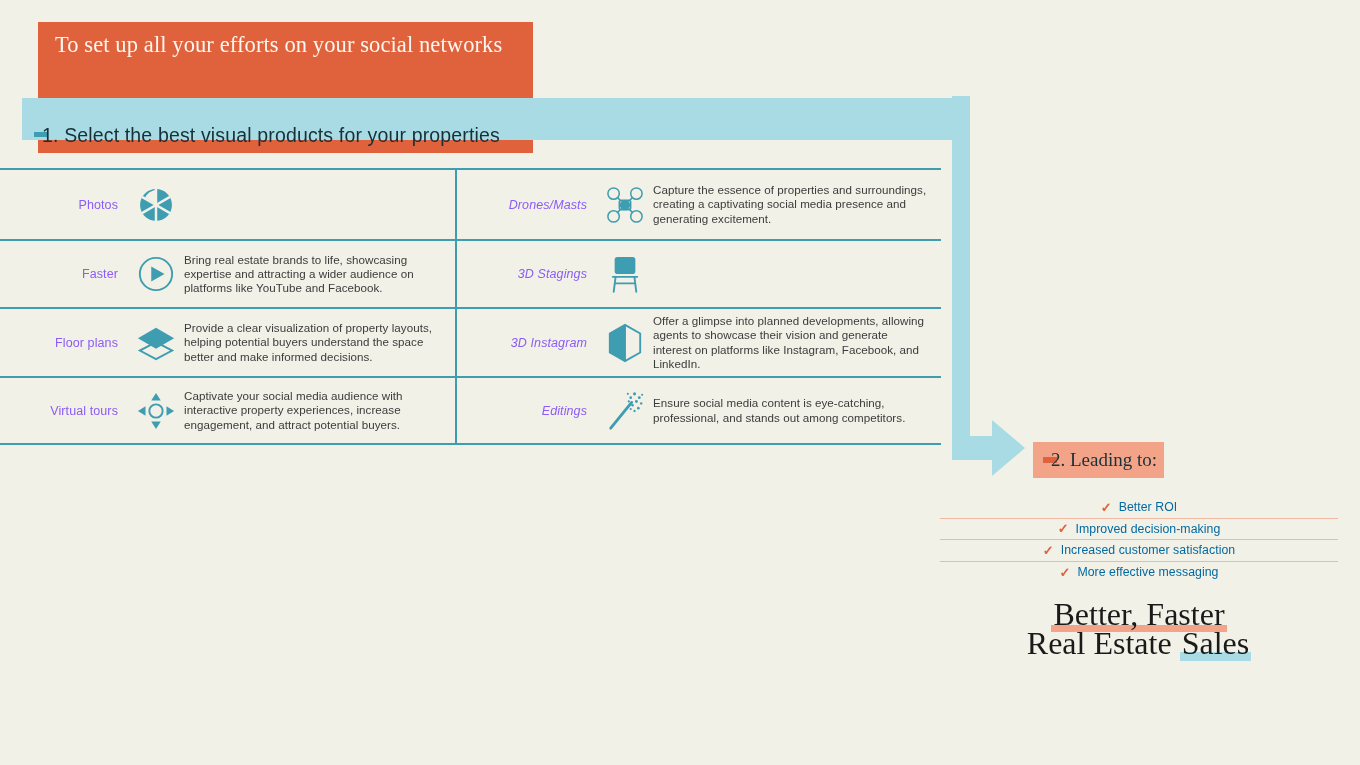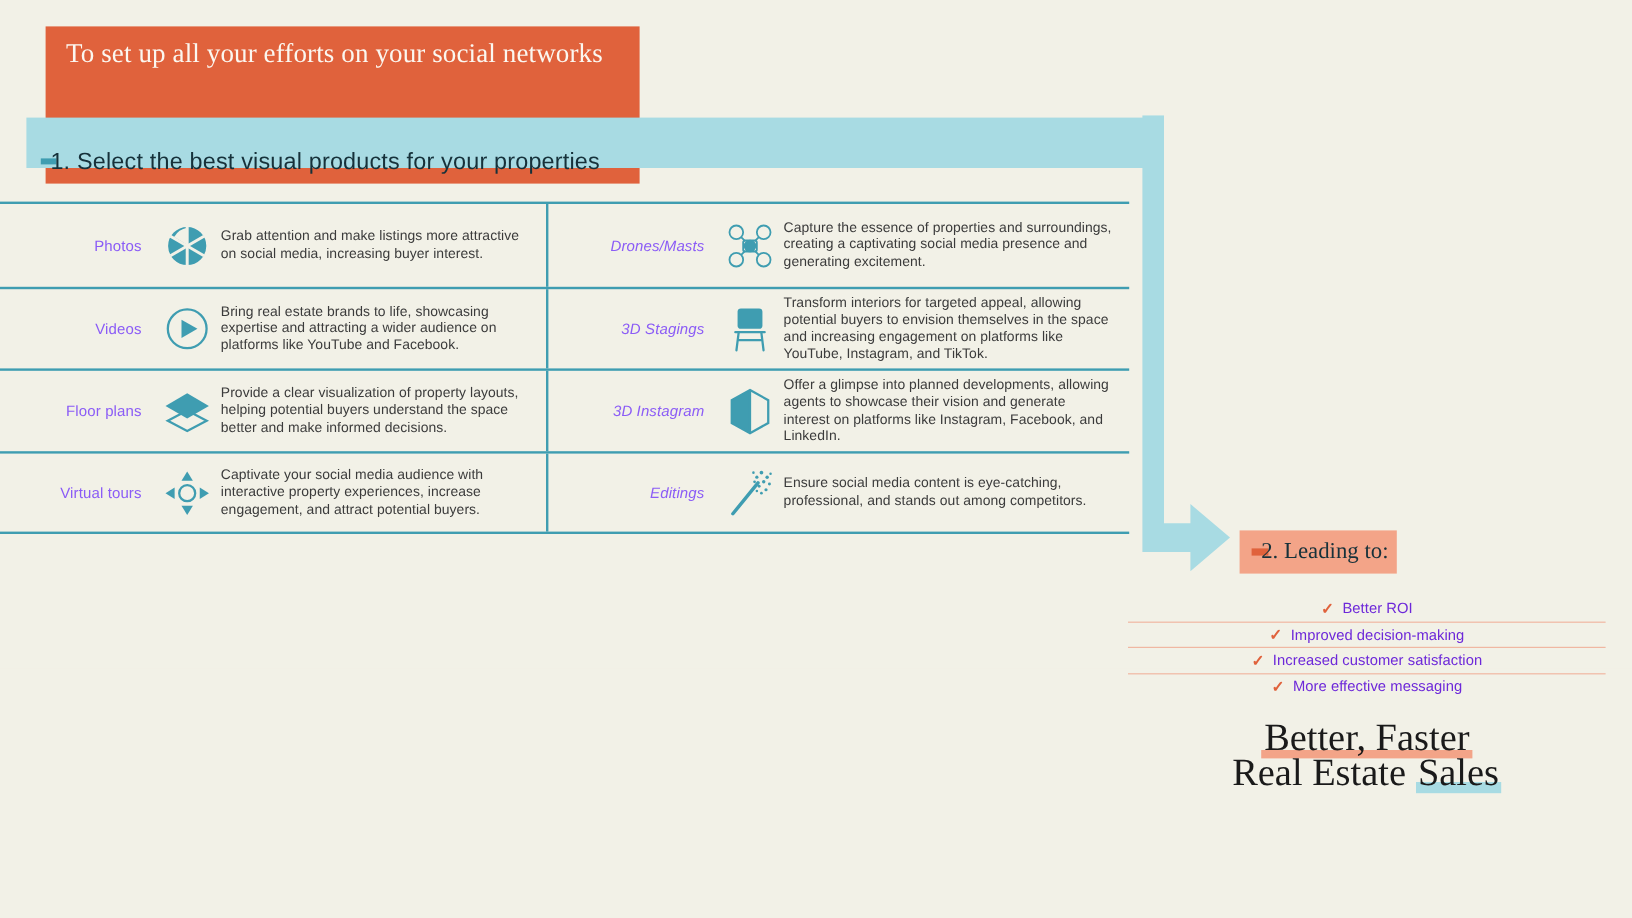--- a/index.html
+++ b/index.html
@@ -187,21 +187,21 @@
     gap: 7px;
   }
   .check {
     color: #e0623c;
     font-size: 13px;
     line-height: 1;
     font-weight: bold;
   }
   .benefit-text {
     font-size: 12.3px;
-    color: #6d28d9;
+    color: #0369a1;
     letter-spacing: 0.05px;
   }
 
   
   .tagline {
     position: absolute;
     left: 940px;
     top: 600px;
     width: 398px;
     text-align: center;
@@ -258,21 +258,20 @@
               <path d="M20 20 L20 3"></path>
               <path d="M20 20 L34.7 11.5"></path>
               <path d="M20 20 L34.7 28.5"></path>
               <path d="M20 20 L20 37"></path>
               <path d="M20 20 L5.3 28.5"></path>
               <path d="M20 20 L5.3 11.5"></path>
             </g>
             <circle cx="20" cy="20" r="18" fill="none" stroke="#f2f1e7" stroke-width="2.5"></circle>
           </svg>
         </div>
-        <div class="cell-desc">Grab attention and make listings more attractive on social media, increasing buyer interest.</div>
       </div>
       <div class="tcell right">
         <div class="cell-label">Drones/Masts</div>
         <div class="cell-icon">
           <svg width="40" height="38" viewBox="0 0 42 40" xmlns="http://www.w3.org/2000/svg">
             <g stroke="#3f9db1" stroke-width="1.6" fill="none">
               <circle cx="9" cy="8" r="6"></circle>
               <circle cx="33" cy="8" r="6"></circle>
               <circle cx="9" cy="32" r="6"></circle>
               <circle cx="33" cy="32" r="6"></circle>
@@ -281,21 +280,21 @@
             </g>
             <circle cx="21" cy="20" r="5.5" fill="#3f9db1"></circle>
           </svg>
         </div>
         <div class="cell-desc">Capture the essence of properties and surroundings, creating a captivating social media presence and generating excitement.</div>
       </div>
     </div>
 
     <div class="trow h68">
       <div class="tcell left">
-        <div class="cell-label">Videos</div>
+        <div class="cell-label">Faster</div>
         <div class="cell-icon">
           <svg width="38" height="38" viewBox="0 0 40 40" xmlns="http://www.w3.org/2000/svg">
             <circle cx="20" cy="20" r="17" fill="none" stroke="#3f9db1" stroke-width="2"></circle>
             <path d="M15 12 L29 20 L15 28 Z" fill="#3f9db1"></path>
           </svg>
         </div>
         <div class="cell-desc">Bring real estate brands to life, showcasing expertise and attracting a wider audience on platforms like YouTube and Facebook.</div>
       </div>
       <div class="tcell right">
         <div class="cell-label">3D Stagings</div>
@@ -303,21 +302,20 @@
           <svg width="32" height="40" viewBox="0 0 34 42" xmlns="http://www.w3.org/2000/svg">
             <rect x="6" y="3" width="22" height="18" rx="3" fill="#3f9db1"></rect>
             <g stroke="#3f9db1" stroke-width="2" fill="none" stroke-linecap="round">
               <path d="M4 24 H30"></path>
               <path d="M7 24 L5 40"></path>
               <path d="M27 24 L29 40"></path>
               <path d="M7 31 H27"></path>
             </g>
           </svg>
         </div>
-        <div class="cell-desc">Transform interiors for targeted appeal, allowing potential buyers to envision themselves in the space and increasing engagement on platforms like YouTube, Instagram, and TikTok.</div>
       </div>
     </div>
 
     <div class="trow h69">
       <div class="tcell left">
         <div class="cell-label">Floor plans</div>
         <div class="cell-icon">
           <svg width="44" height="40" viewBox="0 0 46 42" xmlns="http://www.w3.org/2000/svg">
             <path d="M23 20 L40 29 L23 38 L6 29 Z" fill="none" stroke="#3f9db1" stroke-width="2"></path>
             <path d="M23 5 L42 16 L23 27 L4 16 Z" fill="#3f9db1"></path>

